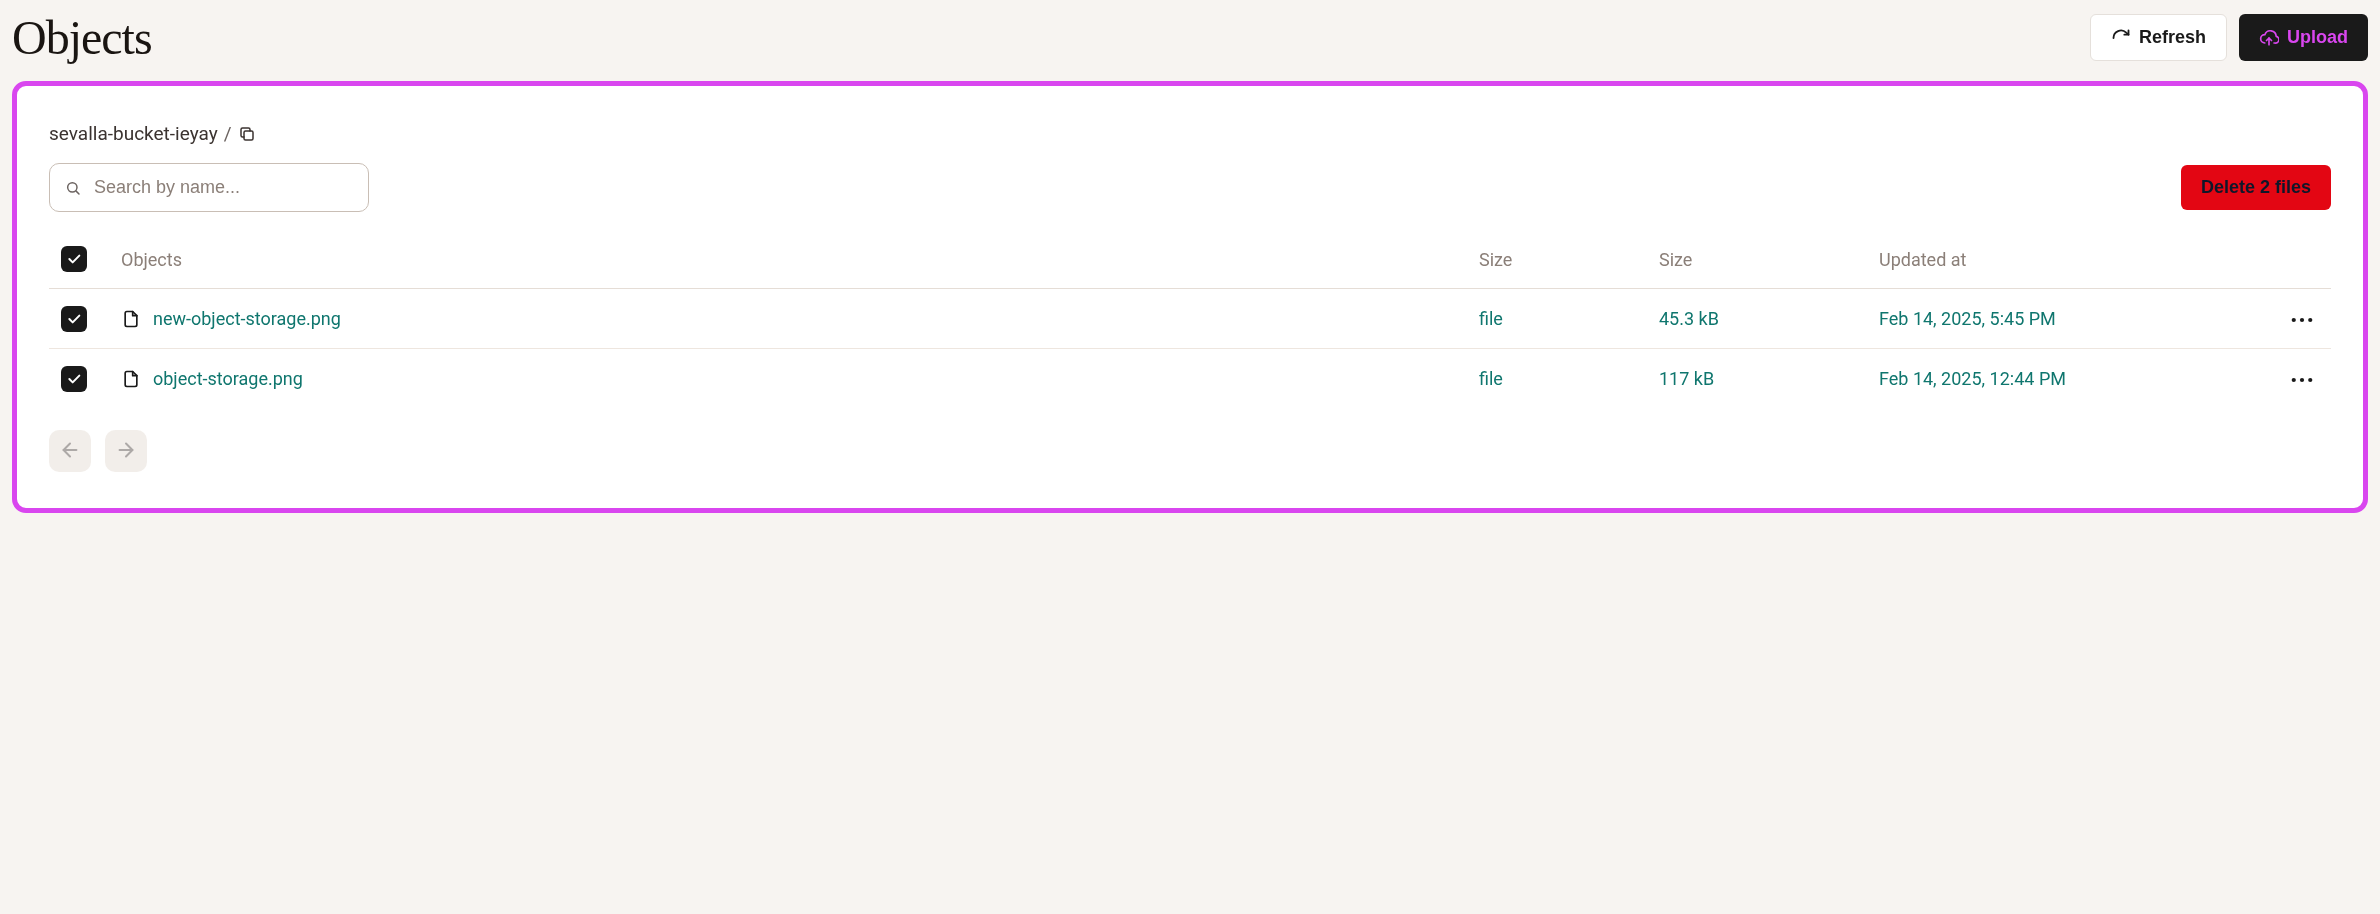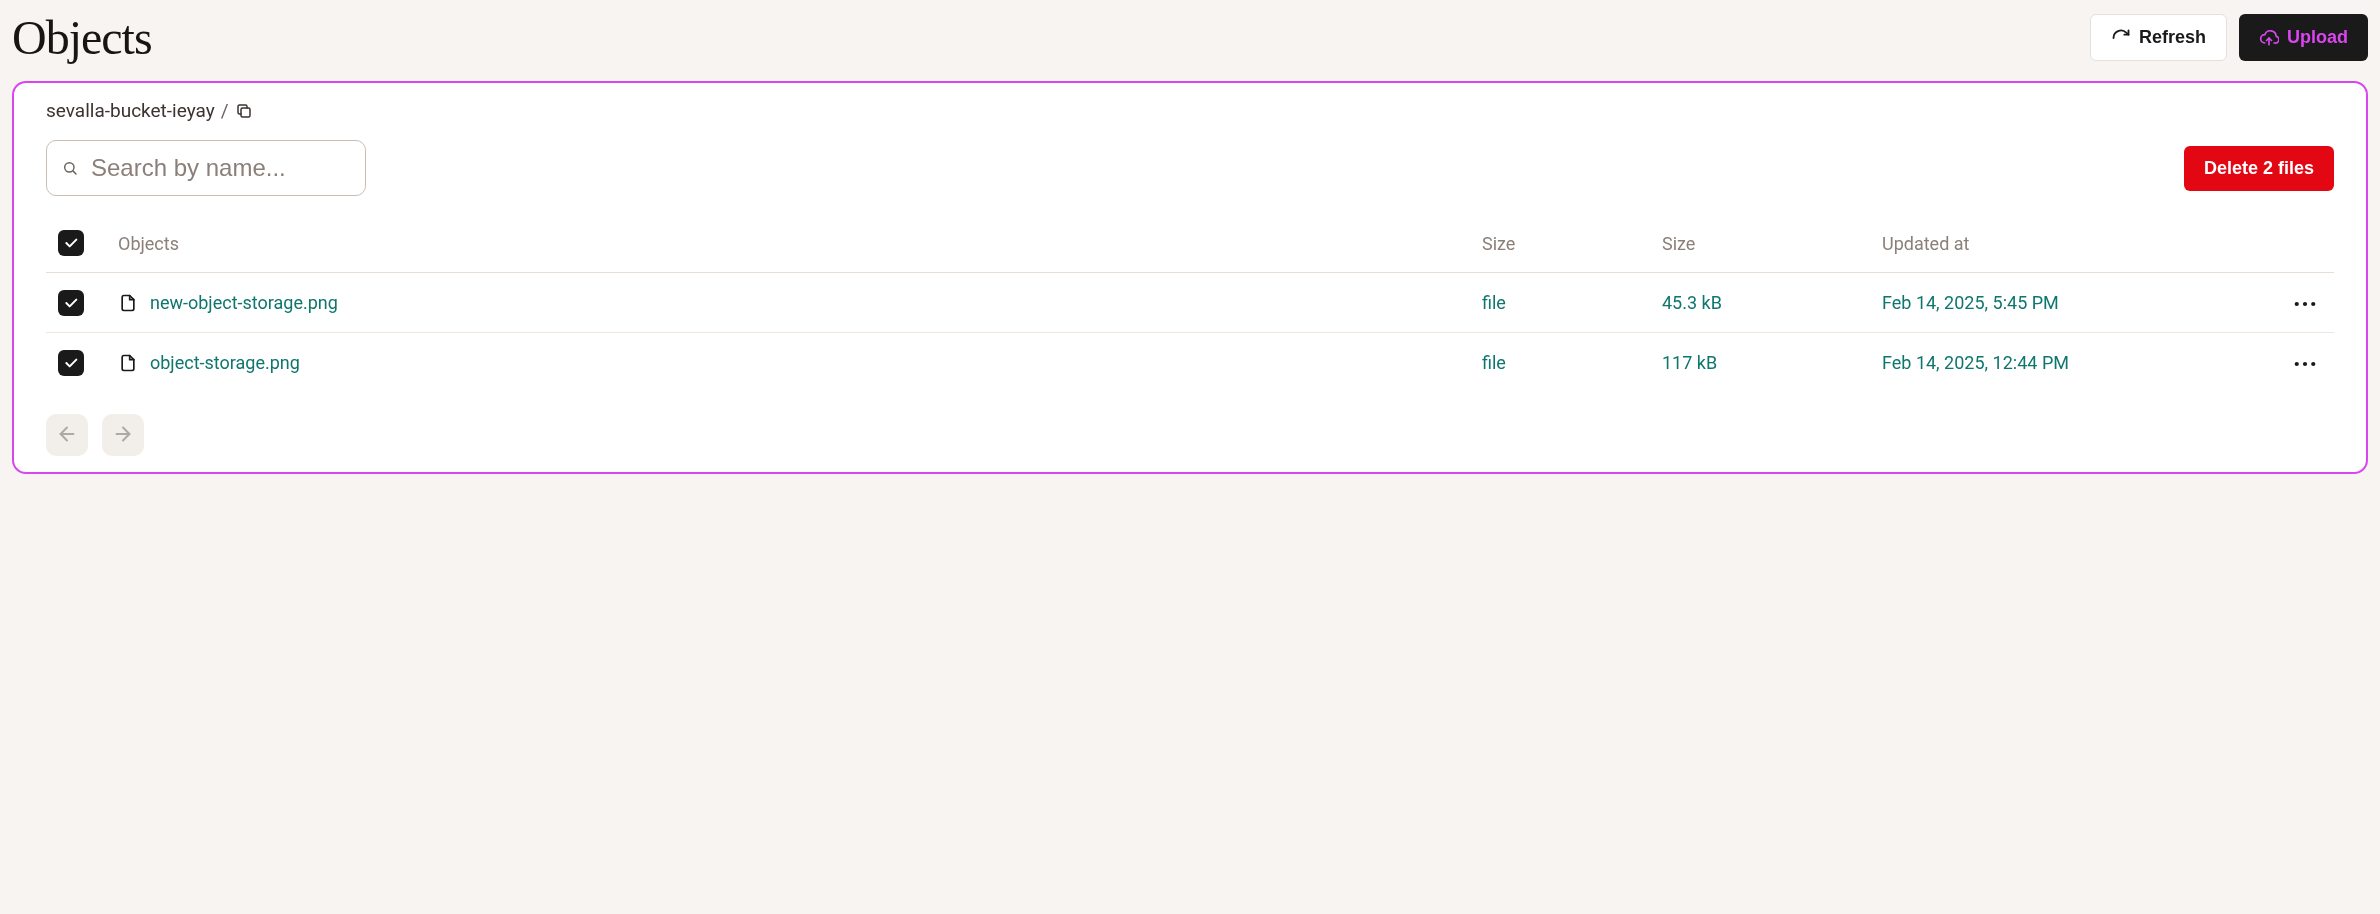--- a/index.html
+++ b/index.html
@@ -41,33 +41,33 @@
       background: #fff;
       color: #1a1a1a;
       border: 1px solid #e5e0db;
     }
     .btn-black {
       background: #1a1a1a;
       color: #d946ef;
     }
     .btn-red {
       background: #e30613;
-      color: #ffffff;
+      color: #0f172a;
     }
     .icon {
       display: inline-flex;
       width: 20px;
       height: 20px;
       flex-shrink: 0;
     }
     .panel {
       background: #fff;
-      border: 2px solid #d946ef;
+      border: 5px solid #d946ef;
       border-radius: 14px;
-      padding: 16px 32px;
+      padding: 36px 32px;
     }
     .breadcrumb {
       display: flex;
       align-items: center;
       gap: 6px;
       font-size: 19px;
       color: #3b3330;
       margin-bottom: 18px;
     }
     .breadcrumb .sep { color: #6b6360; }
@@ -93,21 +93,21 @@
       transform: translateY(-50%);
       width: 16px;
       height: 16px;
       color: #6b6360;
     }
     .search-input {
       width: 100%;
       padding: 13px 16px 13px 44px;
       border: 1px solid #c9beb5;
       border-radius: 10px;
-      font-size: 24px;
+      font-size: 18px;
       color: #8b5cf6;
       background: #fff;
     }
     .search-input::placeholder { color: #8b7f78; }
     .table {
       width: 100%;
       margin-top: 8px;
     }
     .thead, .trow {
       display: grid;

